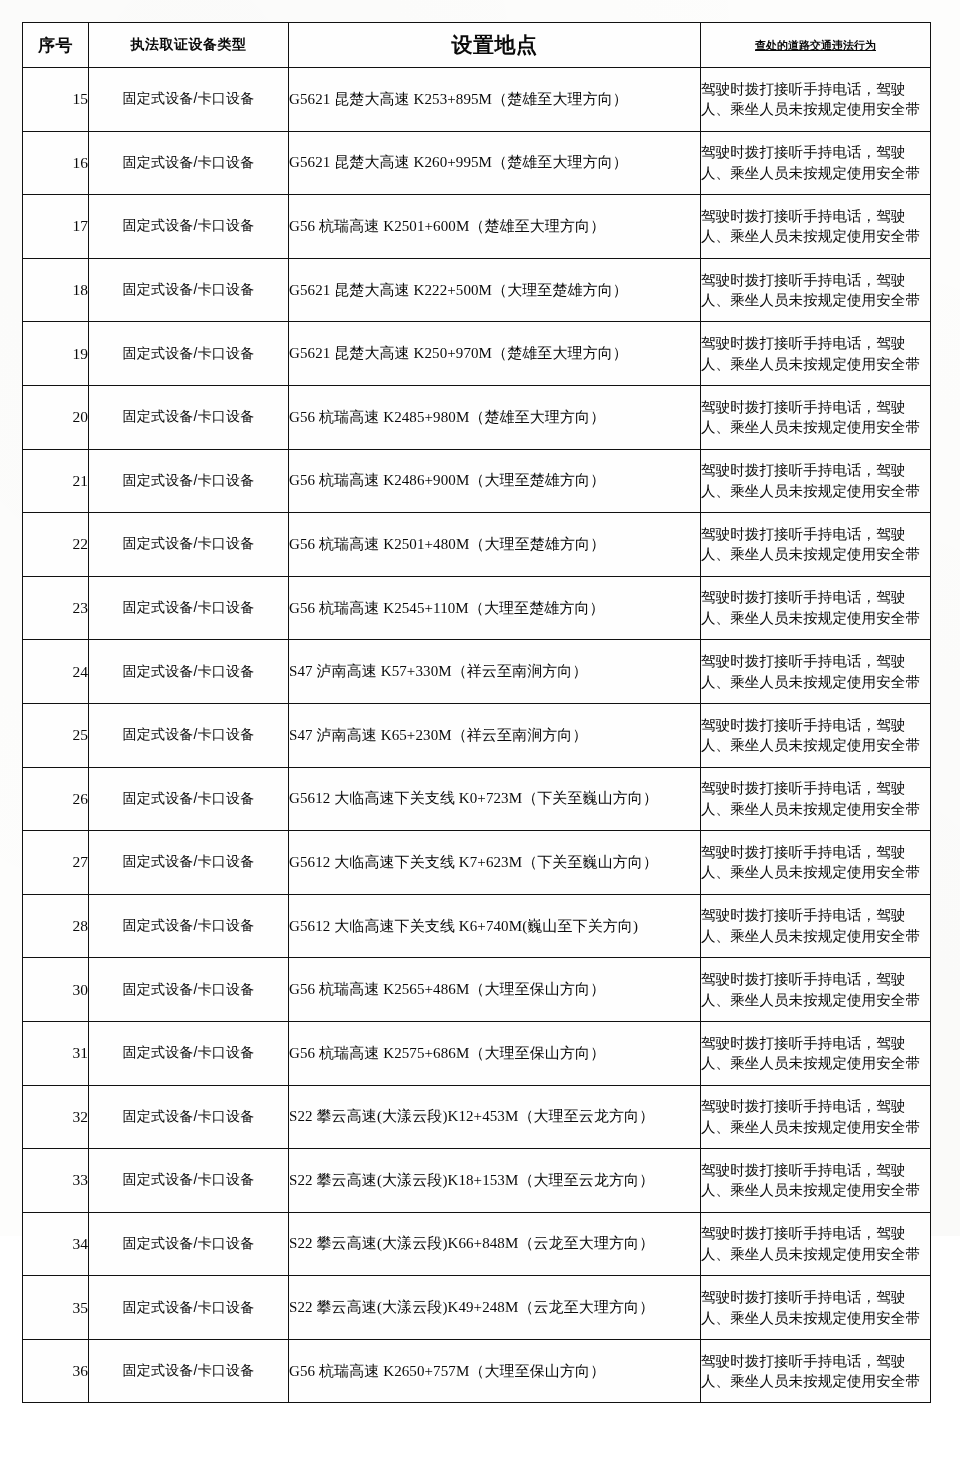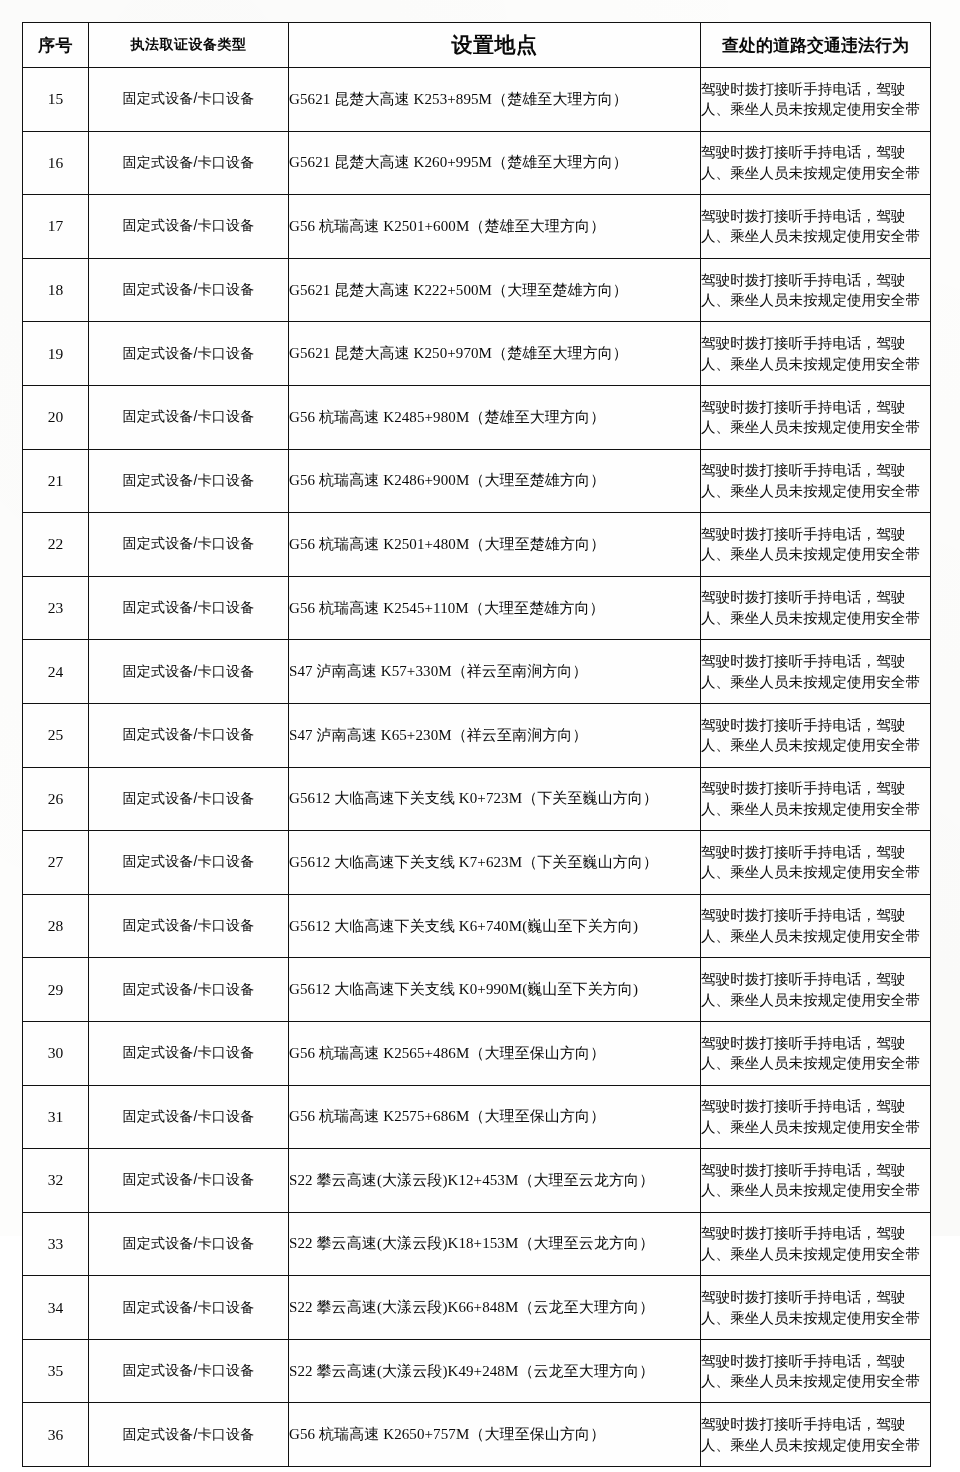--- a/index.html
+++ b/index.html
@@ -54,24 +54,24 @@
     height: 44px;
     font-weight: bold;
     font-size: 17px;
     letter-spacing: 0.5px;
     text-align: center;
     font-family: "Liberation Sans", "DejaVu Sans", sans-serif;
   }
   th.h-idx  { font-size: 17px; }
   th.h-type { font-size: 14px; }
   th.h-loc  { font-size: 21px; }
-  th.h-viol { font-size: 17px; letter-spacing: 0px; }
+  th.h-viol { font-size: 11px; letter-spacing: 0px; text-decoration: underline; }
 
   td.cell-idx {
-    text-align: center;
+    text-align: right;
     font-size: 15.5px;
     font-family: "Liberation Serif", "DejaVu Serif", serif;
   }
   td.cell-type {
     text-align: center;
     font-size: 14px;
     font-family: "Liberation Sans", "DejaVu Sans", sans-serif;
     letter-spacing: 0.2px;
   }
   td.cell-loc {
@@ -192,26 +192,20 @@
           <td class="cell-loc">G5612 大临高速下关支线 K7+623M（下关至巍山方向）</td>
           <td class="cell-viol">驾驶时拨打接听手持电话，驾驶人、乘坐人员未按规定使用安全带</td>
         </tr>
         <tr>
           <td class="cell-idx">28</td>
           <td class="cell-type">固定式设备/卡口设备</td>
           <td class="cell-loc">G5612 大临高速下关支线 K6+740M(巍山至下关方向)</td>
           <td class="cell-viol">驾驶时拨打接听手持电话，驾驶人、乘坐人员未按规定使用安全带</td>
         </tr>
         <tr>
-          <td class="cell-idx">29</td>
-          <td class="cell-type">固定式设备/卡口设备</td>
-          <td class="cell-loc">G5612 大临高速下关支线 K0+990M(巍山至下关方向)</td>
-          <td class="cell-viol">驾驶时拨打接听手持电话，驾驶人、乘坐人员未按规定使用安全带</td>
-        </tr>
-        <tr>
           <td class="cell-idx">30</td>
           <td class="cell-type">固定式设备/卡口设备</td>
           <td class="cell-loc">G56 杭瑞高速 K2565+486M（大理至保山方向）</td>
           <td class="cell-viol">驾驶时拨打接听手持电话，驾驶人、乘坐人员未按规定使用安全带</td>
         </tr>
         <tr>
           <td class="cell-idx">31</td>
           <td class="cell-type">固定式设备/卡口设备</td>
           <td class="cell-loc">G56 杭瑞高速 K2575+686M（大理至保山方向）</td>
           <td class="cell-viol">驾驶时拨打接听手持电话，驾驶人、乘坐人员未按规定使用安全带</td>

